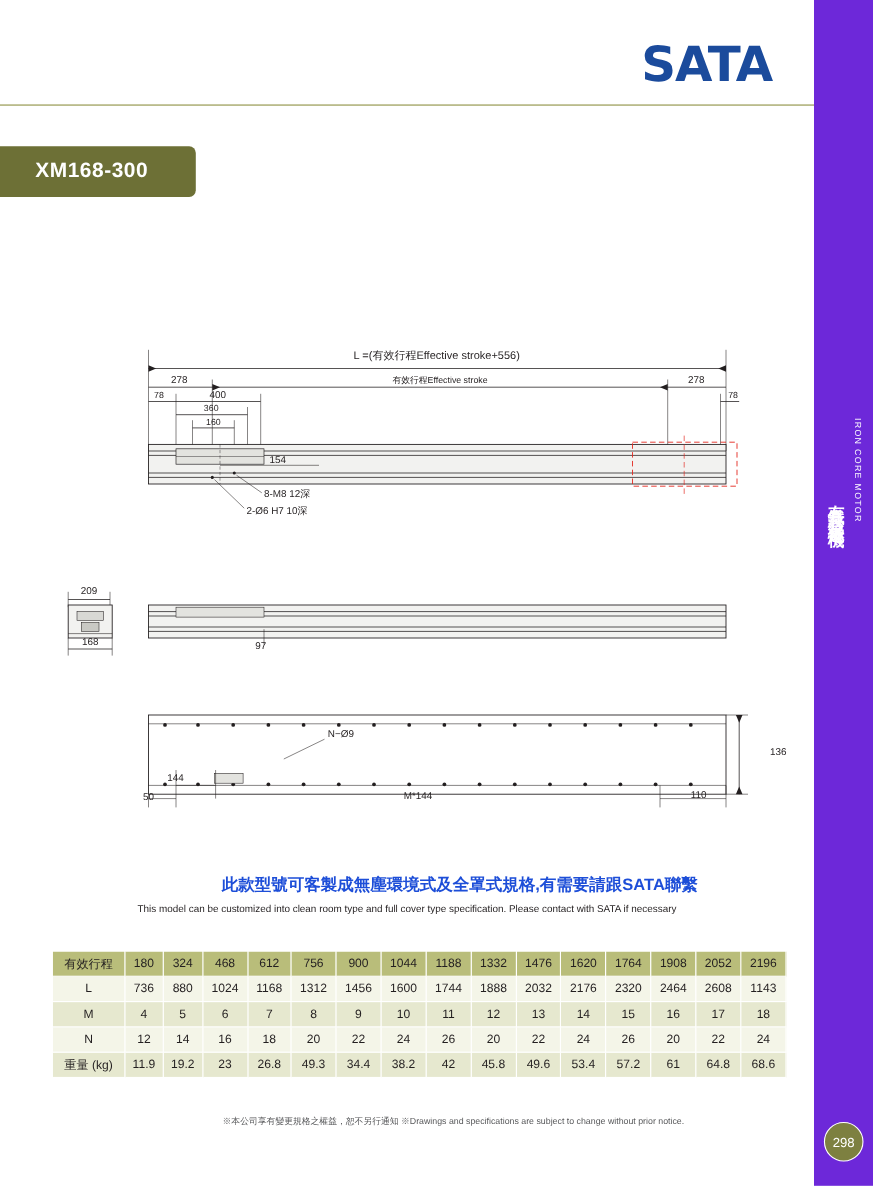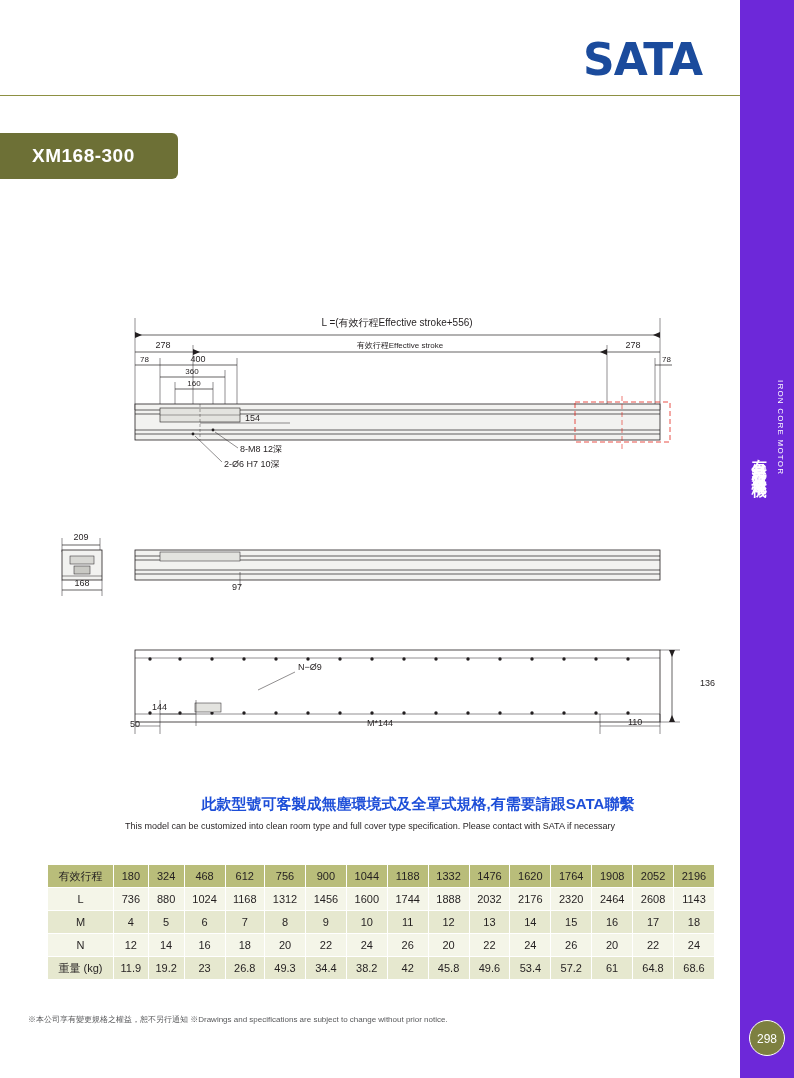--- a/index.html
+++ b/index.html
@@ -135,24 +135,23 @@
   }
   table.spec tr.head td { background:#b9bd7a; font-weight:normal; }
   table.spec tr.alt td  { background:#e6e8cf; }
   table.spec tr.plain td{ background:#f4f5e8; }
   table.spec td.first   { width: 66px; }
 
   
   .footnote {
     position:absolute;
     top: 1014px; left:0; width: 622px;
-    text-align:left;
+    text-align:right;
     font-size: 8px;
     color:#58595b;
-    margin-left:28px;
   }
 </style>
 </head>
 <body>
 
 <div class="side-bar">
   <div class="side-text">
     <span class="side-cn">有鐵芯直線電機</span>
     <span class="side-en">IRON CORE MOTOR</span>
   </div>

